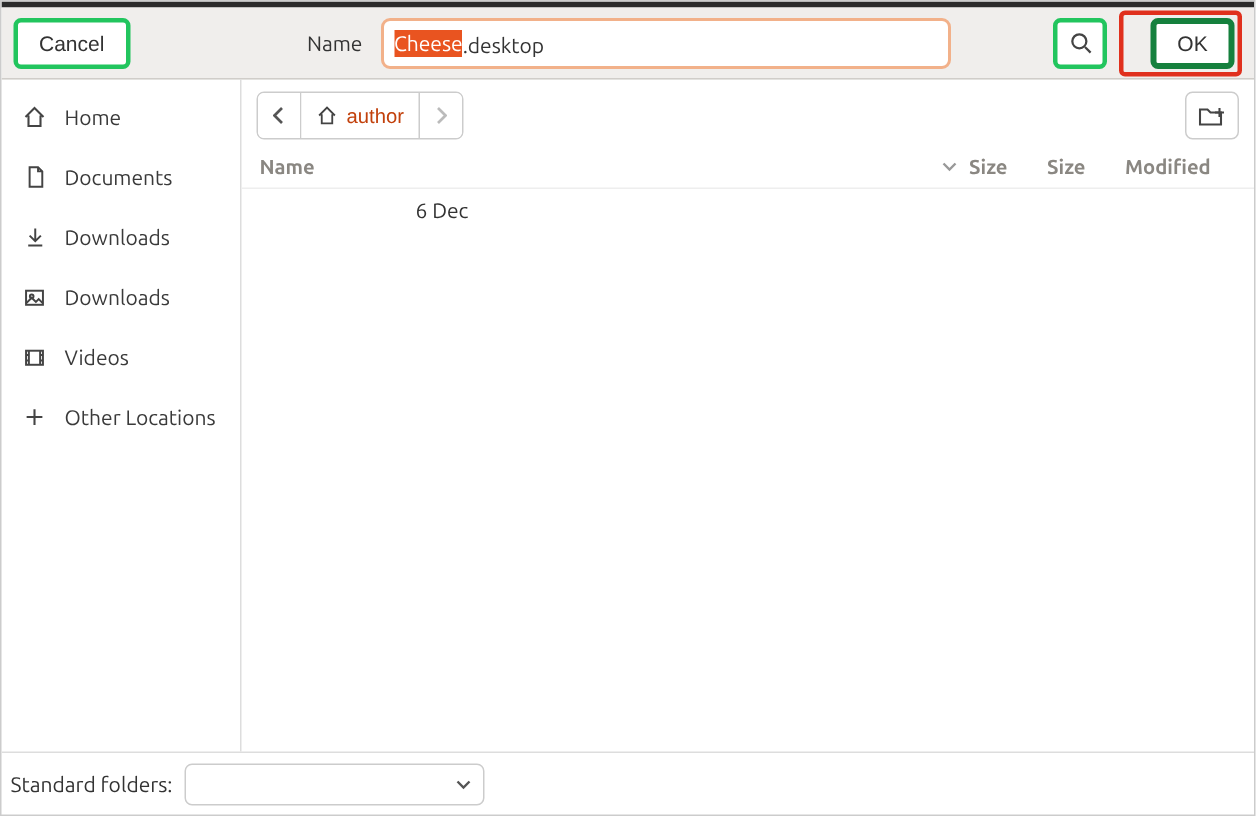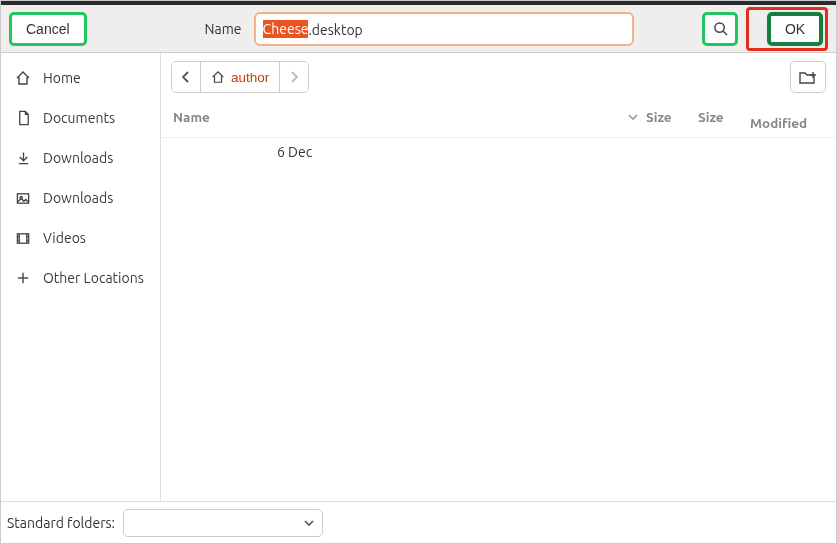--- a/index.html
+++ b/index.html
@@ -159,21 +159,21 @@
       align-items: center;
       padding: 6px 12px 6px 12px;
       border-bottom: 1px solid #eee;
       color: #8a8782;
       font-weight: 600;
       font-size: 13.5px;
     }
     .col-name { flex: 1; display: flex; align-items: center; gap: 6px;}
     .col-size { width: 52px; text-align: left; }
     .col-type { width: 52px; text-align: left; }
-    .col-mod { width: 74px; text-align: left; margin-top: 12px; }
+    .col-mod { width: 74px; text-align: left; }
     .row {
       display: flex;
       align-items: center;
       padding: 4px 12px;
       height: 28px;
       font-size: 14px;
       color: #333;
     }
     .row .rname { flex: 1; display: flex; align-items: center; gap: 8px;}
     .row .rsize { width: 52px; }

